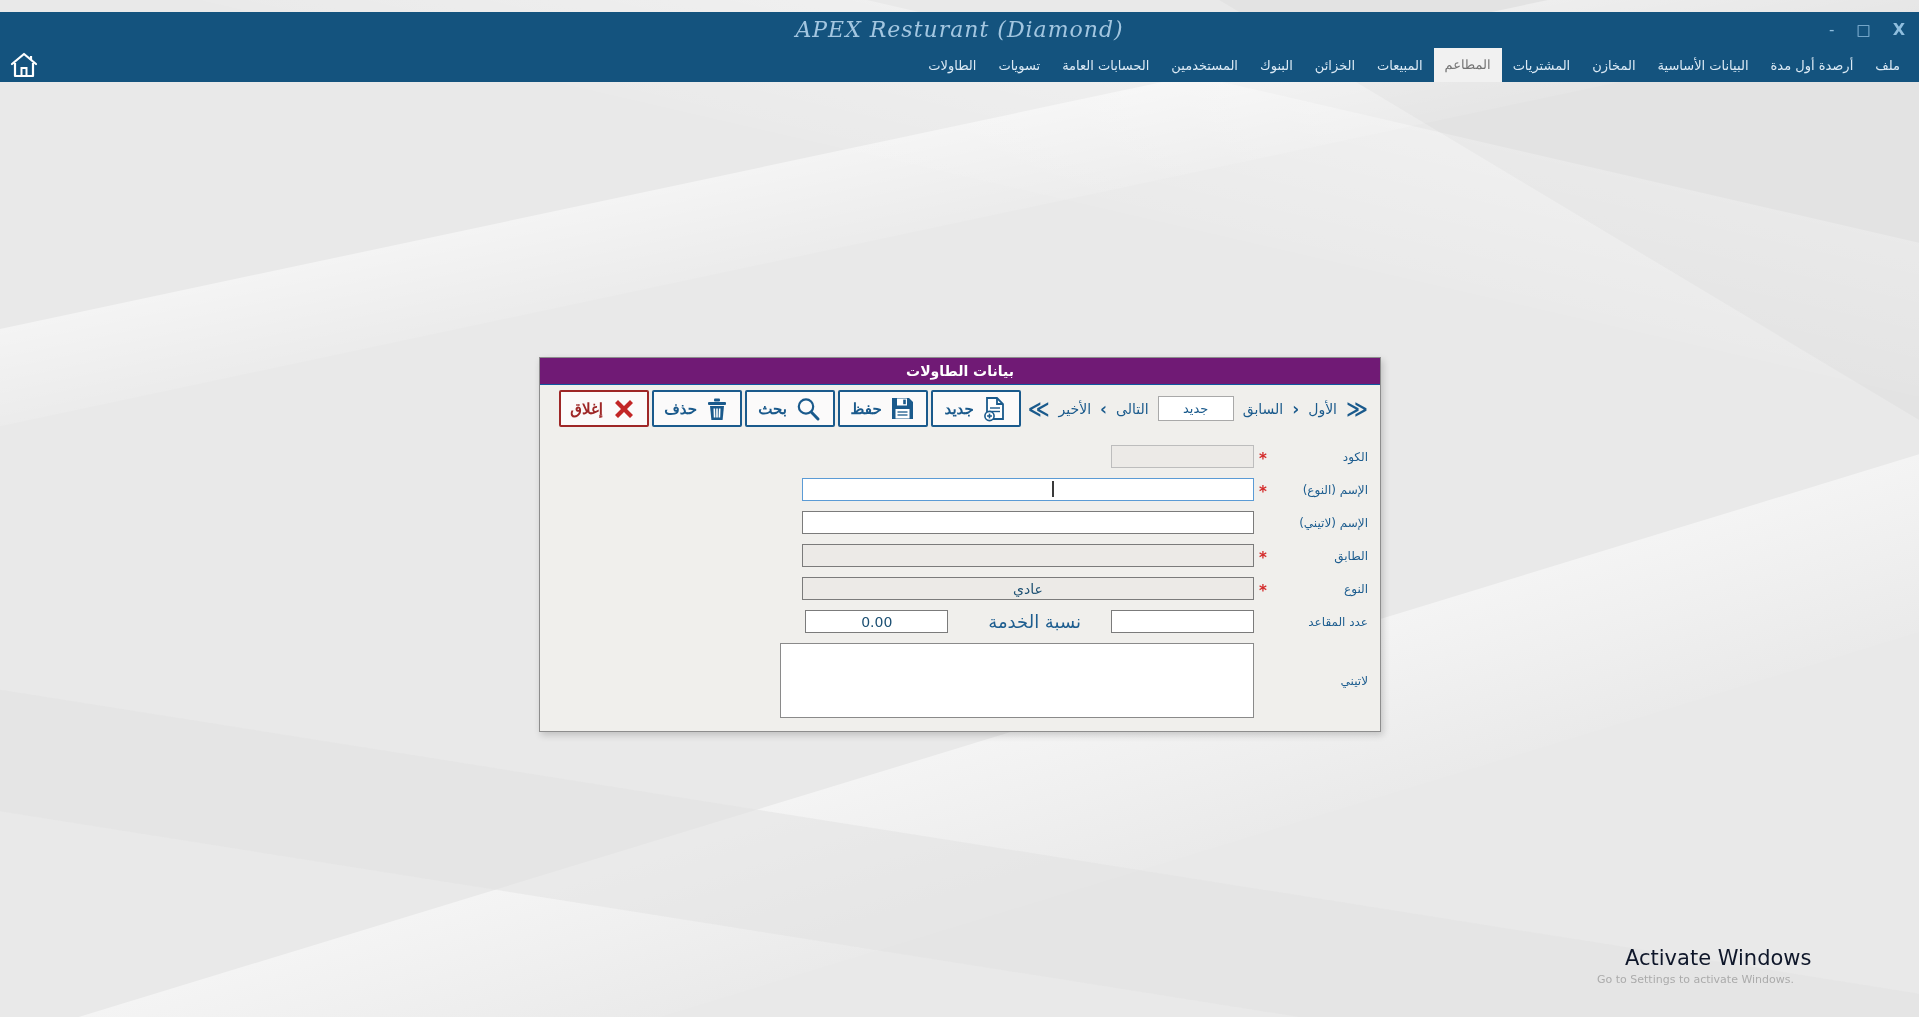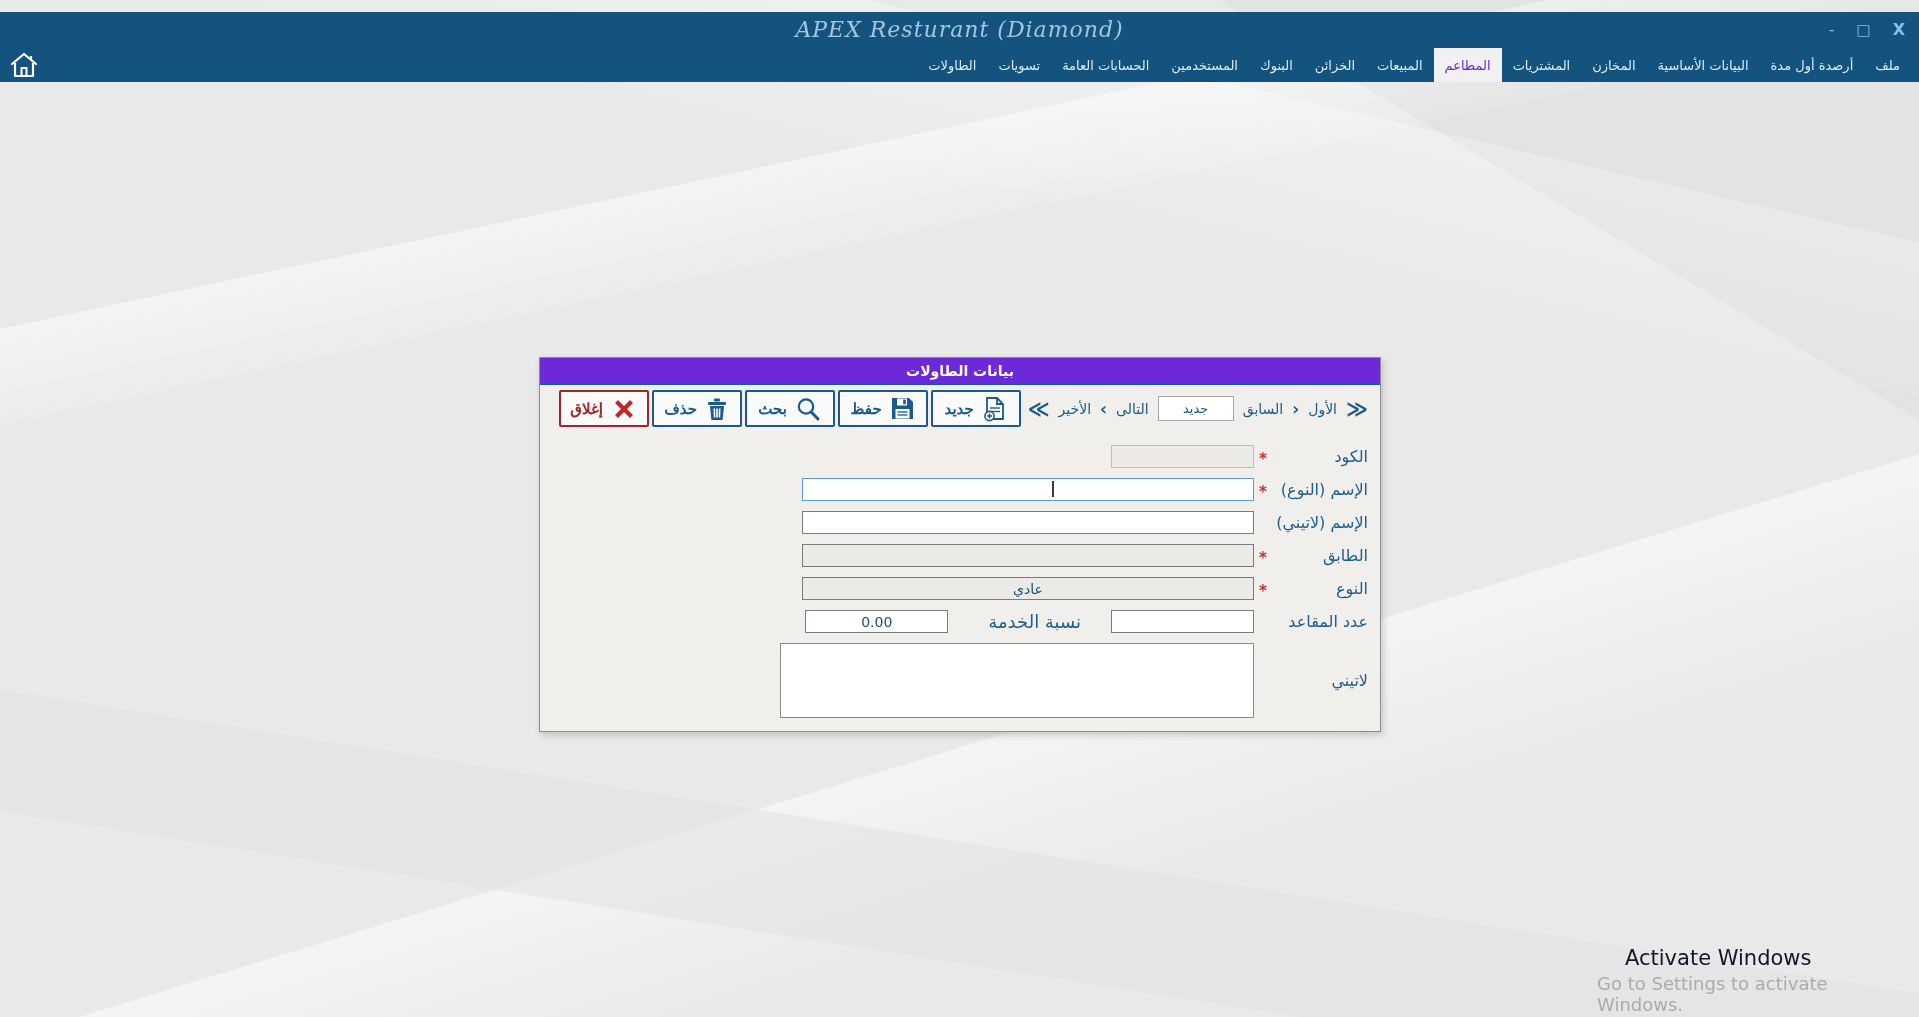--- a/index.html
+++ b/index.html
@@ -20,71 +20,71 @@
   .window-title { position:absolute; left:0; right:0; top:5px; text-align:center;
     font-family:"DejaVu Serif", serif; font-style:italic; font-size:22px; letter-spacing:1px; color:#a3c6e0; }
   .win-controls { position:absolute; right:14px; top:7px; display:flex; gap:22px; align-items:center; color:#8fbede; }
   .win-btn { font-size:15px; line-height:22px; cursor:pointer; }
   .win-btn.close { font-weight:bold; font-size:16px; }
 
   .menu-row { position:absolute; top:36px; left:0; right:0; height:34px; display:flex; direction:rtl;
     align-items:stretch; padding-right:8px; }
   .menu-item { display:flex; align-items:center; padding:0 11px; color:#dcead7; color:#dceaf5;
     font-size:13px; white-space:nowrap; cursor:pointer; }
-  .menu-item.active { background:#f1f1f1; color:#6d28d9; }
+  .menu-item.active { background:#f1f1f1; color:#737373;font-family:Liberation Serif, serif; }
 
   .corner-icons { position:absolute; left:0; top:36px; height:34px; display:flex; align-items:center; gap:16px; padding-left:8px; }
   .home-icon, .hamburger-icon { cursor:pointer; display:flex; align-items:center; }
   .hamburger-icon .bar { width:26px; height:3px; background:#fff; margin:3px 0; border-radius:1px; }
 
   
   .dialog { position:absolute; left:539px; top:357px; width:842px; height:375px; background:#f0efec;
     border:1px solid #8d8d8d; box-shadow:2px 3px 7px rgba(0,0,0,.18); z-index:3; }
-  .dialog-titlebar { height:27px; background:#6d28d9; border-bottom:1px solid #10599f; color:#fff;
+  .dialog-titlebar { height:27px; background:#701a75; border-bottom:1px solid #10599f; color:#fff;
     font-weight:bold; font-size:14px; display:flex; align-items:center; justify-content:center; }
 
   .toolbar { display:flex; direction:rtl; align-items:center; gap:3px; padding:5px 4px 4px; }
   .navgroup { display:flex; direction:rtl; align-items:center; gap:9px; padding:0 8px 0 4px; color:#1a5a8c; font-size:14px; }
   .nav-word { white-space:nowrap; cursor:pointer; color:#1a5a8c; }
   .nav-g { direction:ltr; unicode-bidi:bidi-override; font-weight:bold; color:#1a5a8c; cursor:pointer; }
   .nav-g.dbl { font-size:21px; line-height:20px; }
   .nav-g.sgl { font-size:17px; line-height:18px; }
   .nav-current { width:76px; height:25px; background:#fff; border:1px solid #a9a9a9; color:#1a5a8c;
     font-size:13px; display:flex; align-items:center; justify-content:center; }
 
   .tbtn { height:37px; min-width:90px; padding:0 9px; background:#fbfafa; border:2px solid #1a5a8c; border-radius:2px;
     color:#1a5a8c; font-weight:bold; font-size:15px; display:flex; direction:rtl; align-items:center;
     justify-content:center; gap:8px; cursor:pointer; }
   .tbtn .ticon { display:flex; align-items:center; }
   .tbtn.close-btn { border-color:#9e2727; color:#9e2727; }
 
   
   .form { padding:14px 12px 0; direction:rtl; }
   .frow { display:flex; align-items:center; height:23px; margin-bottom:10px; }
-  .flabel { width:96px; color:#1d5d8f; font-size:16px; white-space:nowrap; }
+  .flabel { width:96px; color:#1d5d8f; font-size:12px; white-space:nowrap; }
   .req { width:18px; text-align:center; color:#d42a2a; font-size:15px; font-weight:bold; line-height:10px; padding-top:5px; }
   .fld { height:23px; border:1px solid #7b7b7b; background:#fff; font-size:14px; color:#1b4f72;
     text-align:center; font-family:inherit; outline:none; }
   .fld.wide { width:452px; } .fld.small { width:143px; }
   .fld.disabled { background:#eceae7; }
   .fld.code-style { border-color:#bdbdbd; background:#eceae7; }
   .fld.combo { display:flex; align-items:center; justify-content:center; cursor:pointer; }
   .input-wrap { position:relative; width:404px; height:23px; }
   .input-wrap input { width:100%; height:100%; border:1px solid #5b9bd5; }
   .caret { position:absolute; left:50%; top:3px; width:1.5px; height:16px; background:#3a3a3a; animation:blink 1.1s steps(1) infinite; }
   @keyframes blink { 50% { opacity:0; } }
   .svc-label { color:#1d5d8f; font-size:18px; margin:0 30px 0 40px; white-space:nowrap; }
   .frow.notes-row { height:75px; align-items:center; }
   .notes-area { width:474px; height:75px; border:1px solid #8a8a8a; background:#fff; resize:none;
     font-family:inherit; font-size:14px; color:#1b4f72; outline:none; }
 
   
   .watermark { position:absolute; left:1597px; top:946px; color:#9f9f9f; z-index:4; }
   .watermark .wm1 { font-size:21px; color:#0f172a;margin-left:28px; }
-  .watermark .wm2 { font-size:18px; color:#ababab; margin-top:3px; }
+  .watermark .wm2 { font-size:11px; color:#ababab; margin-top:3px; }
 </style>
 </head>
 <body>
 
 <div id="screen">
 
   <div class="shard s1"></div>
   <div class="shard s2"></div>
   <div class="shard s3"></div>
   <div class="shard s4"></div>

